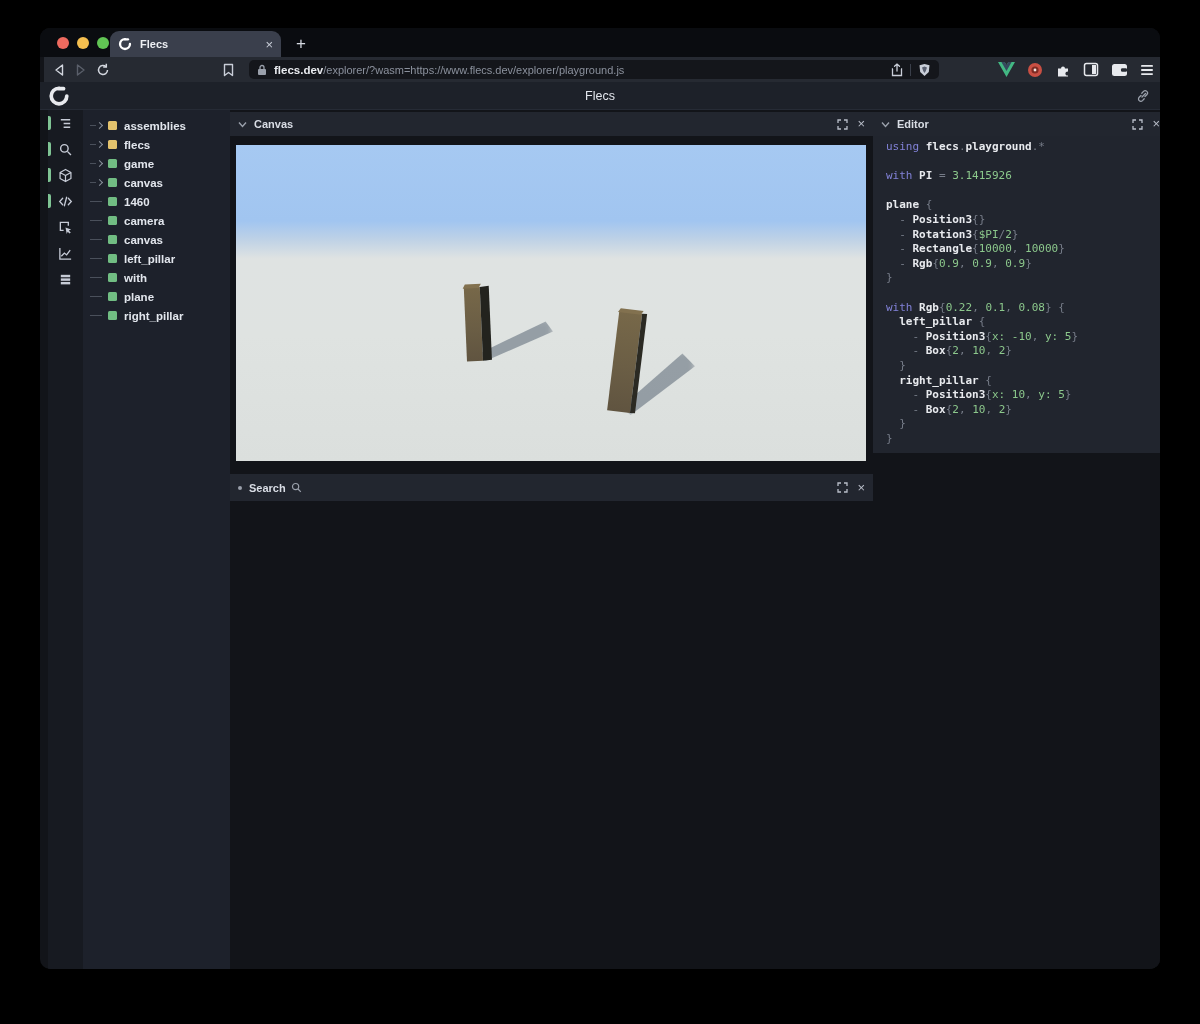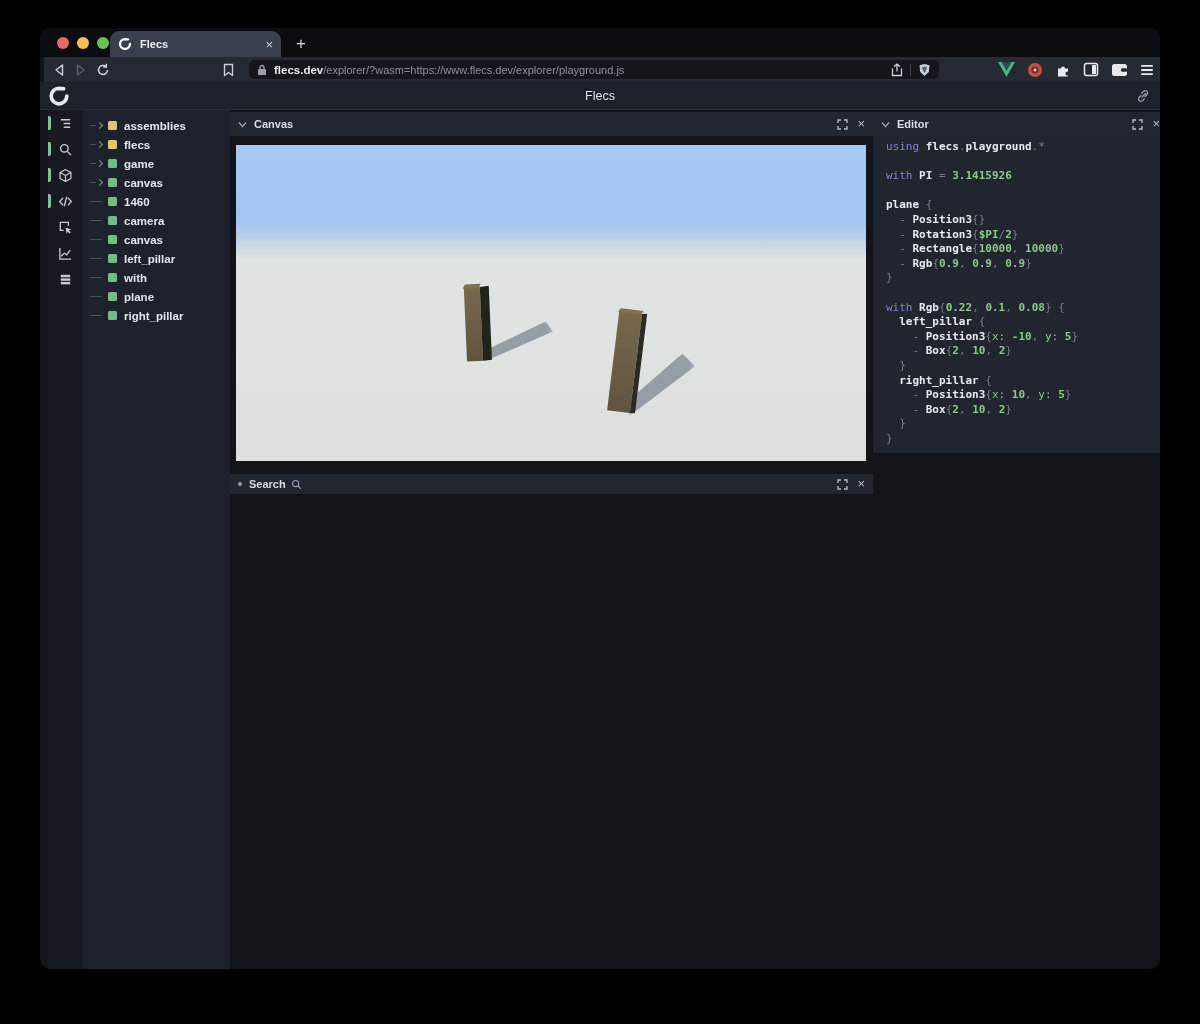--- a/index.html
+++ b/index.html
@@ -75,21 +75,21 @@
   .pil-cap { position:absolute; left:0; top:-3px; height:4px; background:#82714f; transform:skewX(-30deg); }
   .shadow { position:absolute; background:#4d5b6a; opacity:.5; filter:blur(3px); }
 
   .editorcol { position:absolute; left:825px; top:0; width:295px; height:859px; background:#121419; }
   .codearea { position:absolute; left:0; top:26px; width:295px; height:317px; background:#21252e;
               padding:4px 0 0 13px; overflow:hidden; }
   .codearea .line { font-family:"DejaVu Sans Mono",monospace; font-size:11px; line-height:14.6px; white-space:pre; }
   .k { color:#8282d8; }
   .i { color:#e8eaee; font-weight:bold; }
   .p { color:#767c88; }
-  .n { color:#8cc88c; font-weight:bold; }
+  .n { color:#8cc88c; font-weight:normal; }
   .v { color:#8cc88c; }
 
   svg { display:block; }
 </style>
 </head>
 <body>
 
 <div class="window">
 
   <div class="tabbar">
@@ -337,21 +337,21 @@
                     clip-path:polygon(0% 88%, 13% 100%, 100% 24%, 83% 4%);"></div>
 
         <div class="pillar" style="left:371px; top:167px; transform:rotate(7deg); transform-origin:bottom center;">
           <div class="pil-front" style="width:23px; height:100px; position:relative;">
             <div class="pil-cap" style="width:23px;"></div>
           </div>
           <div class="pil-side" style="width:5px; height:100px; transform:skewY(-6deg); transform-origin:left top; background:#2b2a23;"></div>
         </div>
       </div>
 
-      <div class="panelhead" style="top:364px; height:20px;">
+      <div class="panelhead" style="top:364px; height:27px;">
         <span class="dot"></span>
         <span class="ptitle" style="font-weight:600">Search</span>
         <svg width="11" height="11" viewBox="0 0 11 11" style="margin-left:5px">
           <circle cx="4.6" cy="4.6" r="3.1" fill="none" stroke="#9aa0ab" stroke-width="1.2"></circle>
           <path d="M7 7 L9.8 9.8" stroke="#9aa0ab" stroke-width="1.2"></path>
         </svg>
         <span class="pspace"></span>
         <span class="picon">
           <svg width="11" height="11" viewBox="0 0 11 11">
               <path d="M1 4 V1 H4 M7 1 H10 V4 M10 7 V10 H7 M4 10 H1 V7" fill="none" stroke="#b9bec9" stroke-width="1.3"></path>

